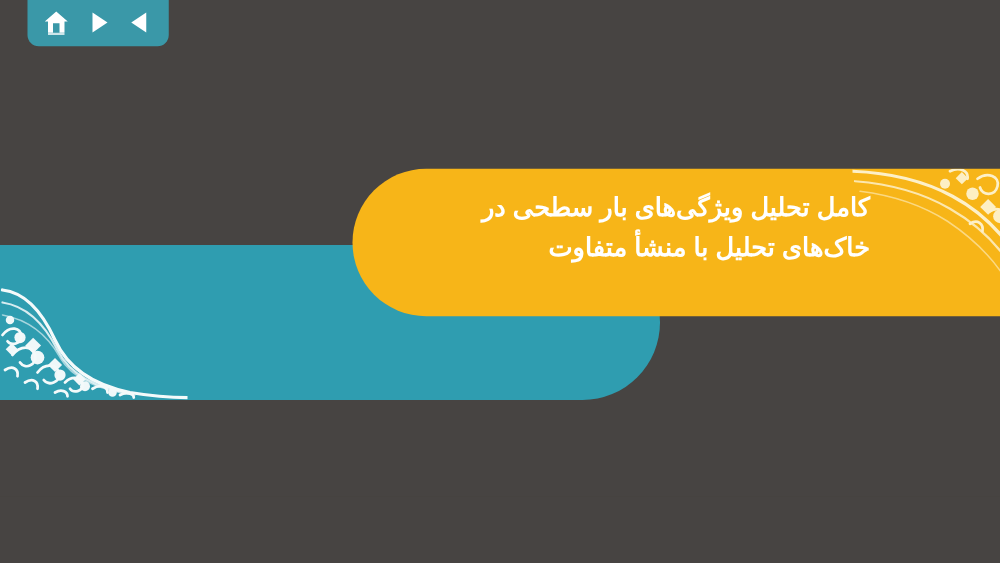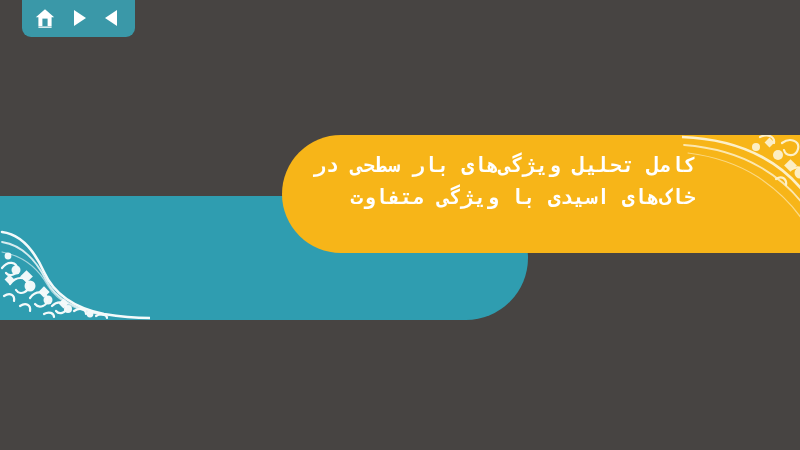--- a/index.html
+++ b/index.html
@@ -7,21 +7,21 @@
     margin: 0;
     padding: 0;
     background: #474442;
   }
   #stage {
     position: relative;
     width: 800px;
     height: 397px;
     background: #474442;
     overflow: hidden;
-    font-family: Liberation Mono, monospace;
+    font-family: Liberation Sans, sans-serif;
   }
 
   
   #navbar {
     position: absolute;
     left: 22px;
     top: -6px;
     width: 113px;
     height: 43px;
     background: #3a98a8;
@@ -170,21 +170,21 @@
         <path d="M150 96 C 156 92, 160 96, 159 102"></path>
         <path d="M110 34 C 117 30, 123 34, 122 40"></path>
         <path d="M132 100 C 138 96, 143 100, 142 106"></path>
         <path d="M152 12 C 158 9, 160 13, 159 18"></path>
         <path d="M94 44 C 100 40, 105 44, 104 50"></path>
       </g>
     </svg>
 
     <div id="title-block">
       <div class="title-line">کامل تحلیل ویژگی‌های بار سطحی در</div>
-      <div class="title-line">خاک‌های اسیدی با ویژگی متفاوت</div>
+      <div class="title-line">خاک‌های تحلیل با منشأ متفاوت</div>
     </div>
   </div>
 
   <div id="navbar">
 
     <div class="nav-btn">
       <svg width="20" height="20" viewBox="0 0 20 20">
         <polygon points="15,2 15,18 3,10" fill="#ffffff"></polygon>
       </svg>
     </div>

